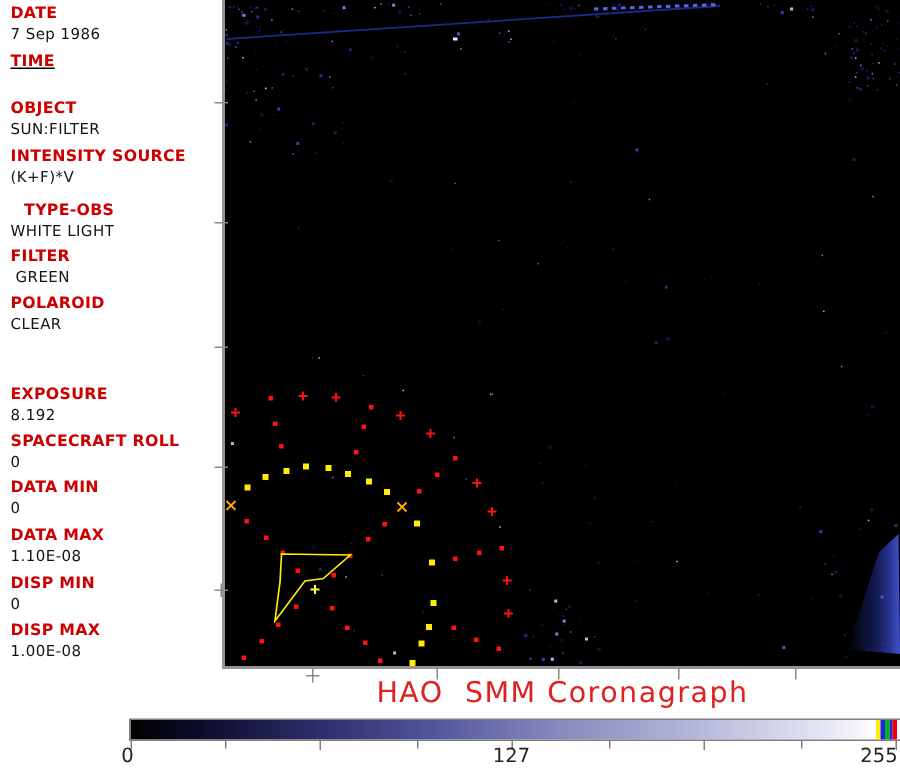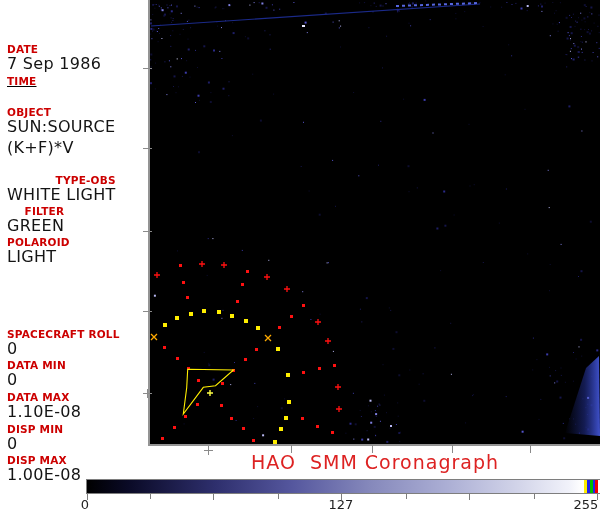--- a/index.html
+++ b/index.html
@@ -1,22 +1,22 @@
 <!DOCTYPE html>
 <html><head>
 <meta charset="utf-8">
 <style>
   html,body{margin:0;padding:0;width:600px;height:512px;background:#fff;overflow:hidden;
     font-family:"DejaVu Sans",sans-serif;}
   .app{position:relative;width:600px;height:512px;background:#fff;}
   
   .sidebar{position:absolute;left:0;top:0;width:148px;height:446px;background:#fff;}
-  .field{position:absolute;left:7px;margin-top:40px;}
+  .field{position:absolute;left:7px;}
   .field .lbl{font-size:10.5px;font-weight:bold;letter-spacing:.2px;color:#cc0000;line-height:11px;white-space:nowrap;}
-  .field .val{font-size:16px;color:#141414;letter-spacing:.3px;line-height:16px;white-space:nowrap;margin-top:1px;}
+  .field .val{font-size:10px;color:#141414;letter-spacing:.3px;line-height:16px;white-space:nowrap;margin-top:1px;}
   
   .image-panel{position:absolute;left:150px;top:0;width:450px;height:444px;background:#000;
     border-left:2px solid #949494;border-bottom:2px solid #949494;margin-left:-2px;box-sizing:content-box;
     border-top:1px solid #cfcfcf;margin-top:-1px;}
   .image-panel svg{display:block;}
   
   .tickh{position:absolute;height:1px;width:9px;background:#8a8a8a;}
   .tickv{position:absolute;width:1px;height:8px;background:#8a8a8a;}
   .plus-tick{position:absolute;width:9px;height:9px;}
   .plus-tick:before{content:"";position:absolute;left:0;top:4px;width:9px;height:1px;background:#8a8a8a;}
@@ -40,36 +40,41 @@
   <aside class="sidebar" id="sidebar">
       <div class="field" style="top: 4px;">
         <div class="lbl">DATE</div>
         <div class="val">7 Sep 1986</div>
       </div>
       <div class="field" style="top: 36px; text-decoration: underline;">
         <div class="lbl">TIME</div>
       </div>
       <div class="field" style="top: 67px;">
         <div class="lbl">OBJECT</div>
-        <div class="val">SUN:SOURCE</div>
+        <div class="val">SUN:FILTER</div>
       </div>
       <div class="field" style="top: 99px;">
+        <div class="lbl">INTENSITY SOURCE</div>
         <div class="val">(K+F)*V</div>
       </div>
       <div class="field" style="top: 135px; text-align: right;">
         <div class="lbl">TYPE-OBS</div>
         <div class="val">WHITE LIGHT</div>
       </div>
       <div class="field" style="top: 166px; text-align: right;">
         <div class="lbl">FILTER</div>
         <div class="val">GREEN</div>
       </div>
       <div class="field" style="top: 197px;">
         <div class="lbl">POLAROID</div>
-        <div class="val">LIGHT</div>
+        <div class="val">CLEAR</div>
+      </div>
+      <div class="field" style="top: 258px;">
+        <div class="lbl">EXPOSURE</div>
+        <div class="val">8.192</div>
       </div>
       <div class="field" style="top: 289px;">
         <div class="lbl">SPACECRAFT ROLL</div>
         <div class="val">0</div>
       </div>
       <div class="field" style="top: 320px;">
         <div class="lbl">DATA MIN</div>
         <div class="val">0</div>
       </div>
       <div class="field" style="top: 352px;">

